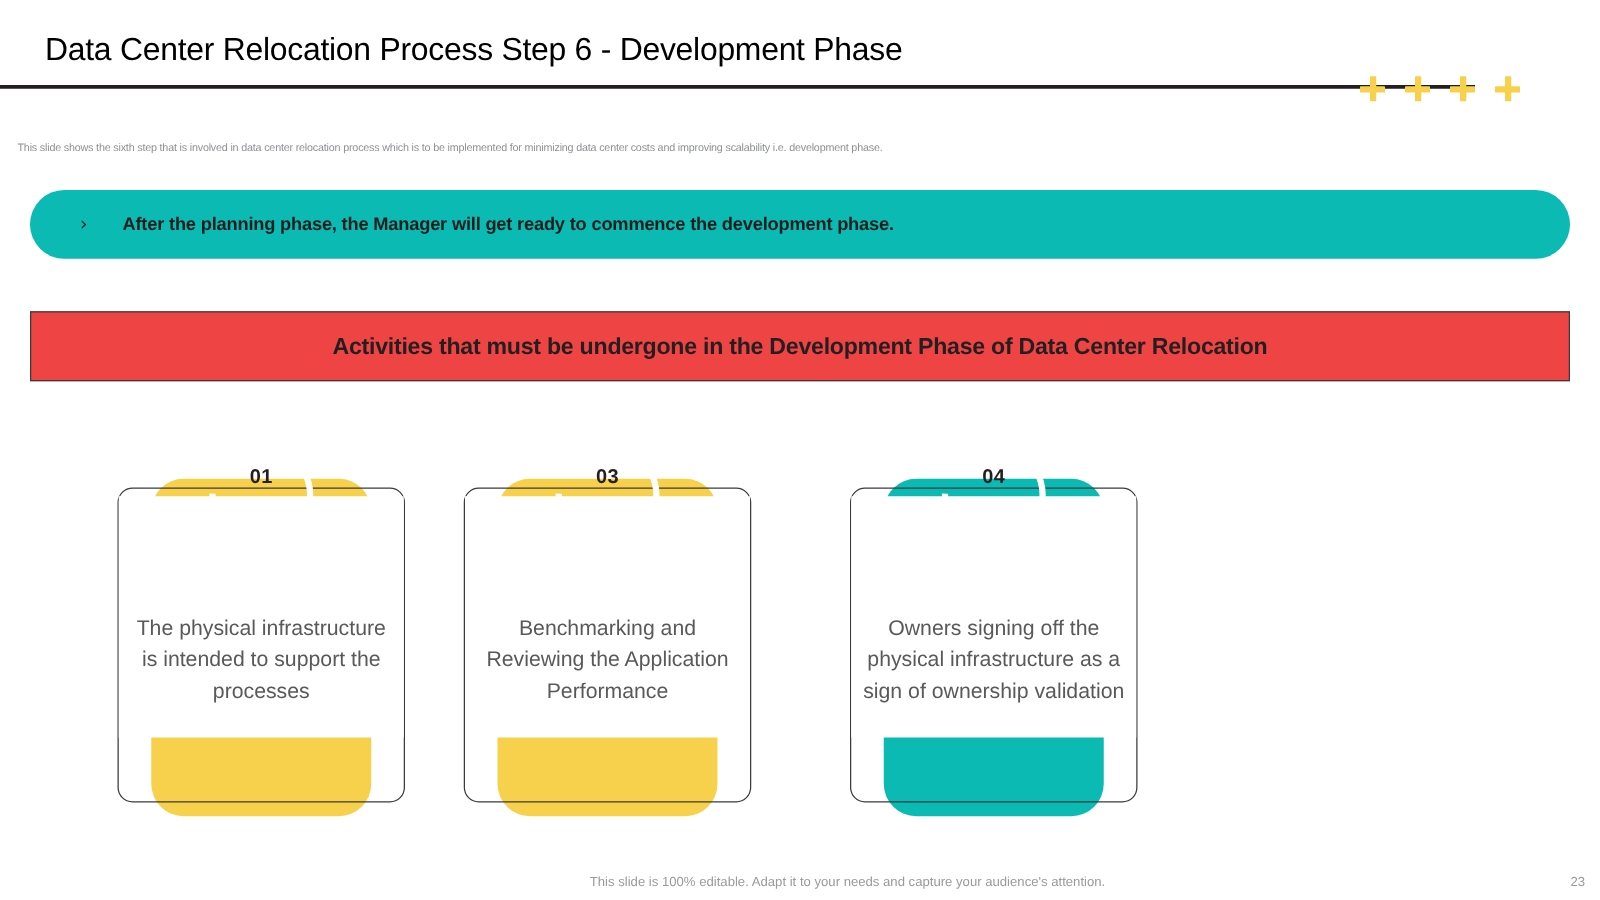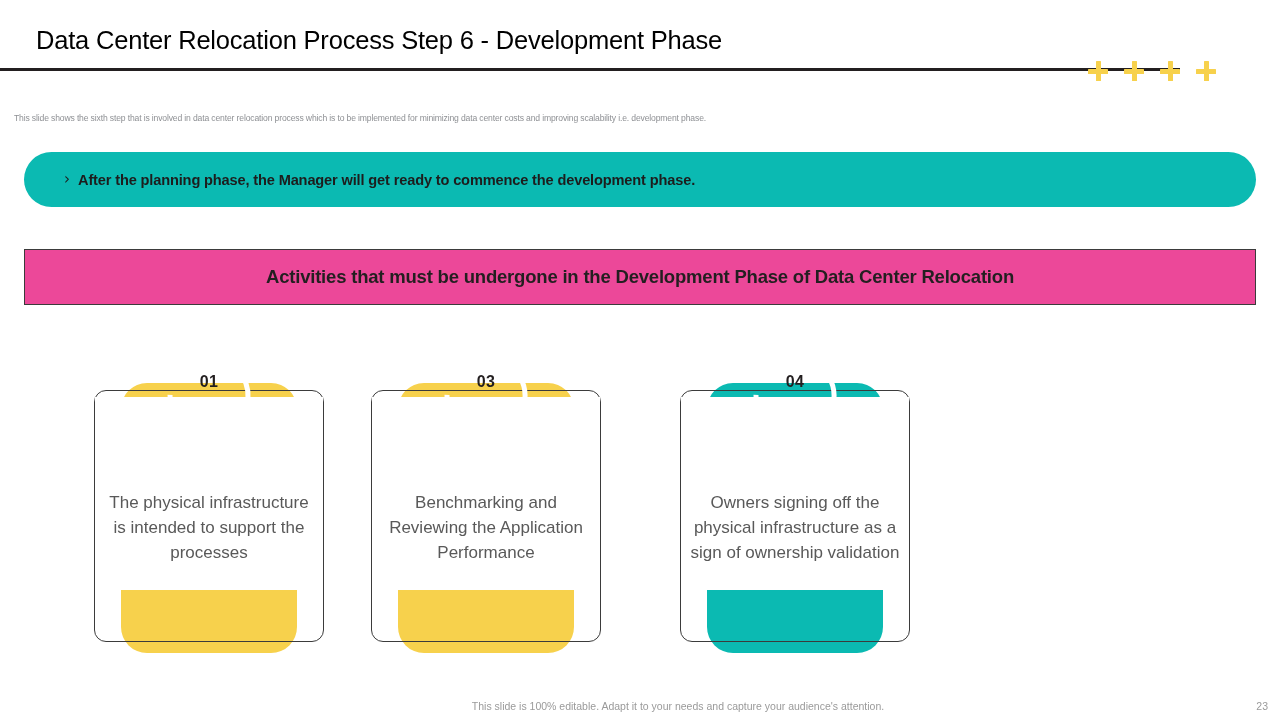--- a/index.html
+++ b/index.html
@@ -91,37 +91,37 @@
     align-items: center;
   }
   #callout-chevron {
     margin-left: 40px;
     font-size: 15px;
     color: #1d1d1d;
     line-height: 1;
     font-family: "DejaVu Sans", sans-serif;
   }
   #callout-text {
-    margin-left: 8px;
+    margin-left: 28px;
     font-size: 14.6px;
     font-weight: bold;
     color: #1d1d1d;
     letter-spacing: -0.15px;
   }
 
   
   #section-heading-box {
     position: absolute;
     left: 24px;
     top: 249px;
     width: 1232px;
     height: 56px;
     border: 1.3px solid #3b3b3b;
     box-sizing: border-box;
-    background: #ec4899;
+    background: #ef4444;
     display: flex;
     align-items: center;
     justify-content: center;
   }
   #section-heading-text {
     font-size: 18.5px;
     font-weight: bold;
     color: #231f20;
     letter-spacing: -0.2px;
   }

